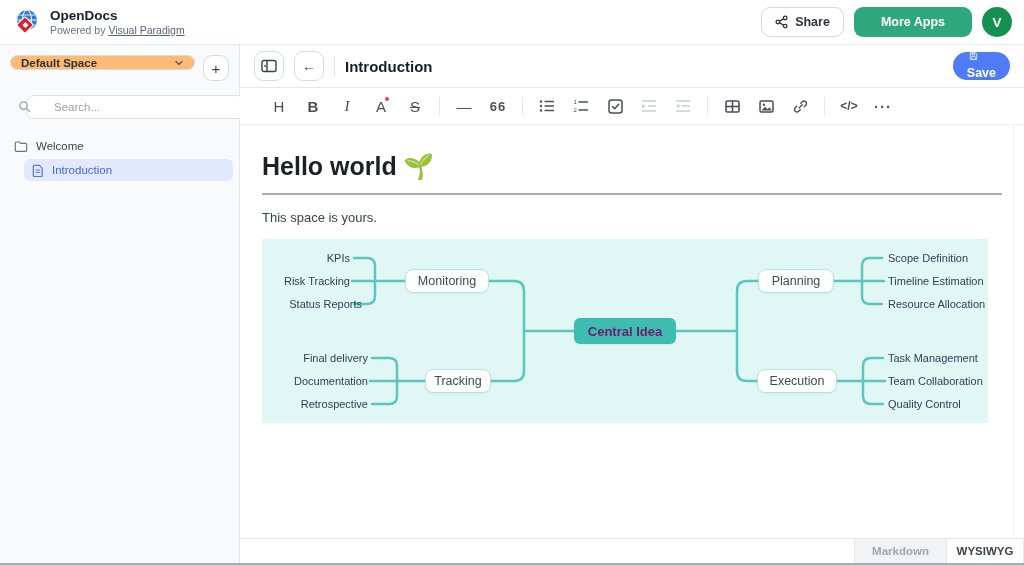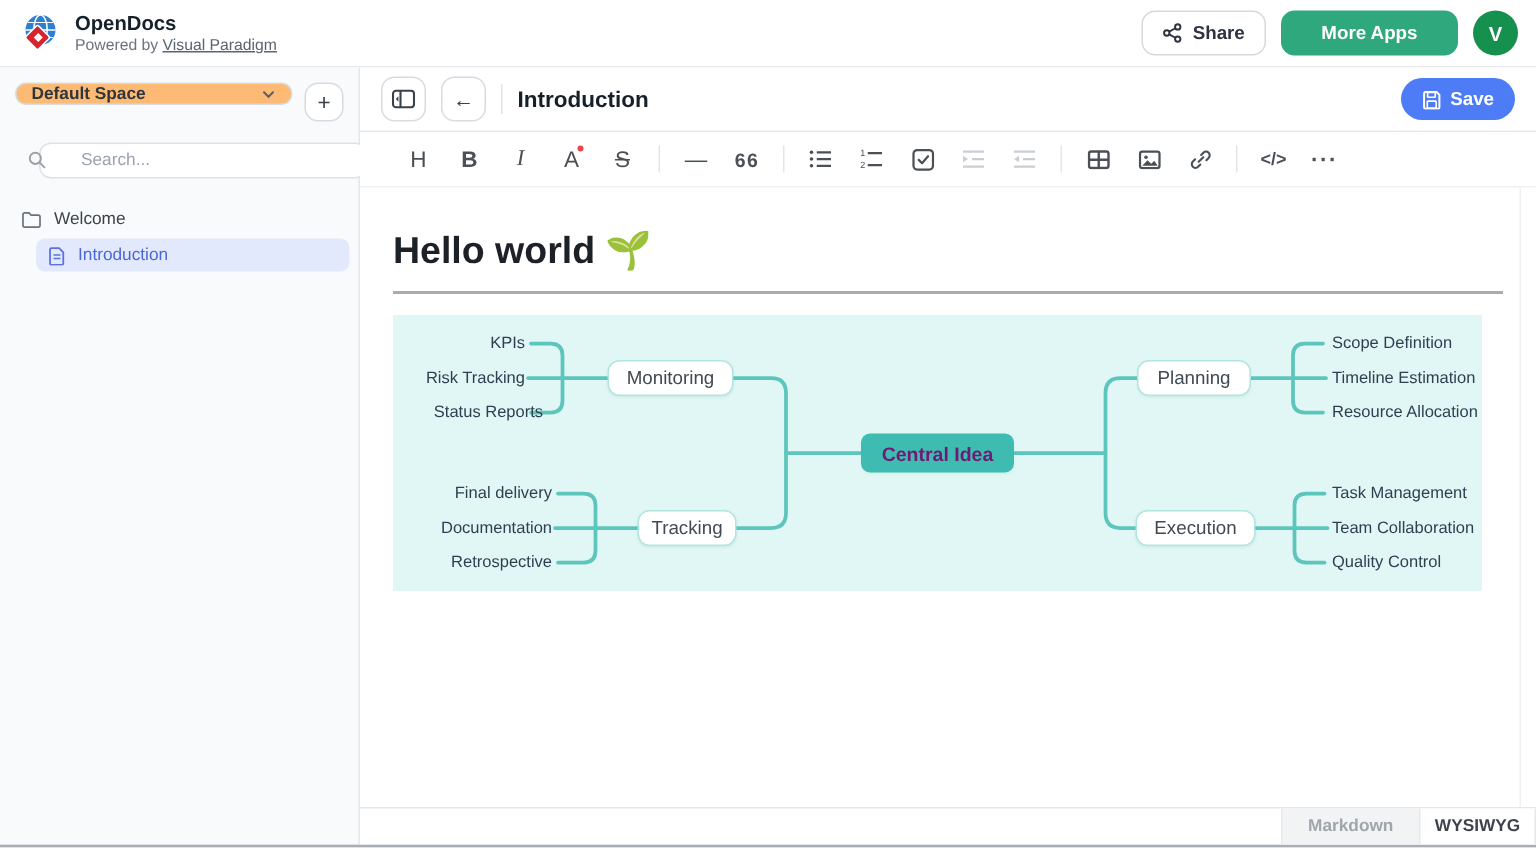--- a/index.html
+++ b/index.html
@@ -44,22 +44,22 @@
   .tree-page{ display:flex; align-items:center; gap:8px; height:22px; margin:2px 0 0 14px; width:209px; padding-left:8px;
               background:#e3e9fc; border-radius:6px; font-size:11.5px; color:#4a67d6; cursor:pointer; }
 
   
   .main{ flex:1; display:flex; flex-direction:column; background:#fff; position:relative; }
   .topbar{ height:43px; display:flex; align-items:center; gap:10px; padding:0 14px; border-bottom:1px solid #e7e9ec; }
   .icon-btn{ width:30px; height:30px; background:#fff; border:1px solid #d8dce1; border-radius:9px; display:flex;
              align-items:center; justify-content:center; cursor:pointer; color:#3a4149; font-size:14px; }
   .v-div{ width:1px; height:20px; background:#dfe3e7; }
   .doc-title{ font-size:15px; font-weight:bold; color:#16202a; }
-  .btn-save{ margin-left:auto; height:28px; display:flex; align-items:center; gap:6px; padding:0 14px; border:none;
-             border-radius:14px; background:#4d7cf6; color:#fff; font-size:12.5px; font-weight:600; cursor:pointer; }
+  .btn-save{ margin-left:auto; height:28px; display:flex; gap:6px; padding:0 14px; border:none;
+             border-radius:14px; background:#4d7cf6; color:#fff; font-size:12.5px; font-weight:600; cursor:pointer;flex-direction:column; }
 
   .toolbar{ height:37px; display:flex; align-items:center; padding:0 22px; border-bottom:1px solid #eef0f3; }
   .tbtn{ width:34px; height:26px; border:none; background:transparent; display:flex; align-items:center; justify-content:center;
          color:#4a5056; font-size:15px; cursor:pointer; border-radius:5px; font-family:"Liberation Sans",sans-serif; }
   .tbtn.bold{ font-weight:bold; }
   .tbtn.italic{ font-family:"Liberation Serif",serif; font-style:italic; font-size:15px; }
   .tbtn.strike{ text-decoration:line-through; }
   .tbtn.quote{ font-size:13px; font-weight:bold; letter-spacing:1px; }
   .tbtn.code{ font-size:12px; font-weight:600; }
   .tbtn.more{ font-size:15px; font-weight:bold; letter-spacing:1px; }
@@ -268,20 +268,21 @@
           </svg>
         </button>
         <div class="t-div"></div>
         <button class="tbtn code">&lt;/&gt;</button>
         <button class="tbtn more">···</button>
       </div>
 
       <div class="content">
         <h1 class="doc-h1"><span>Hello world</span> <span>🌱</span></h1>
         <hr class="doc-hr">
+        <p class="doc-p">This space is yours.</p>
 
         <div class="mindmap">
           <svg class="wires" width="726" height="184" viewBox="0 0 726 184">
             <g fill="none" stroke="#5dc6bc" stroke-width="2.5" stroke-linecap="round">
 
               <path d="M227 42 H252 Q262 42 262 52 V132 Q262 142 252 142 H229"></path>
               <path d="M262 92 H312"></path>
 
               <path d="M496 42 H485 Q475 42 475 52 V132 Q475 142 485 142 H495"></path>
               <path d="M414 92 H475"></path>

